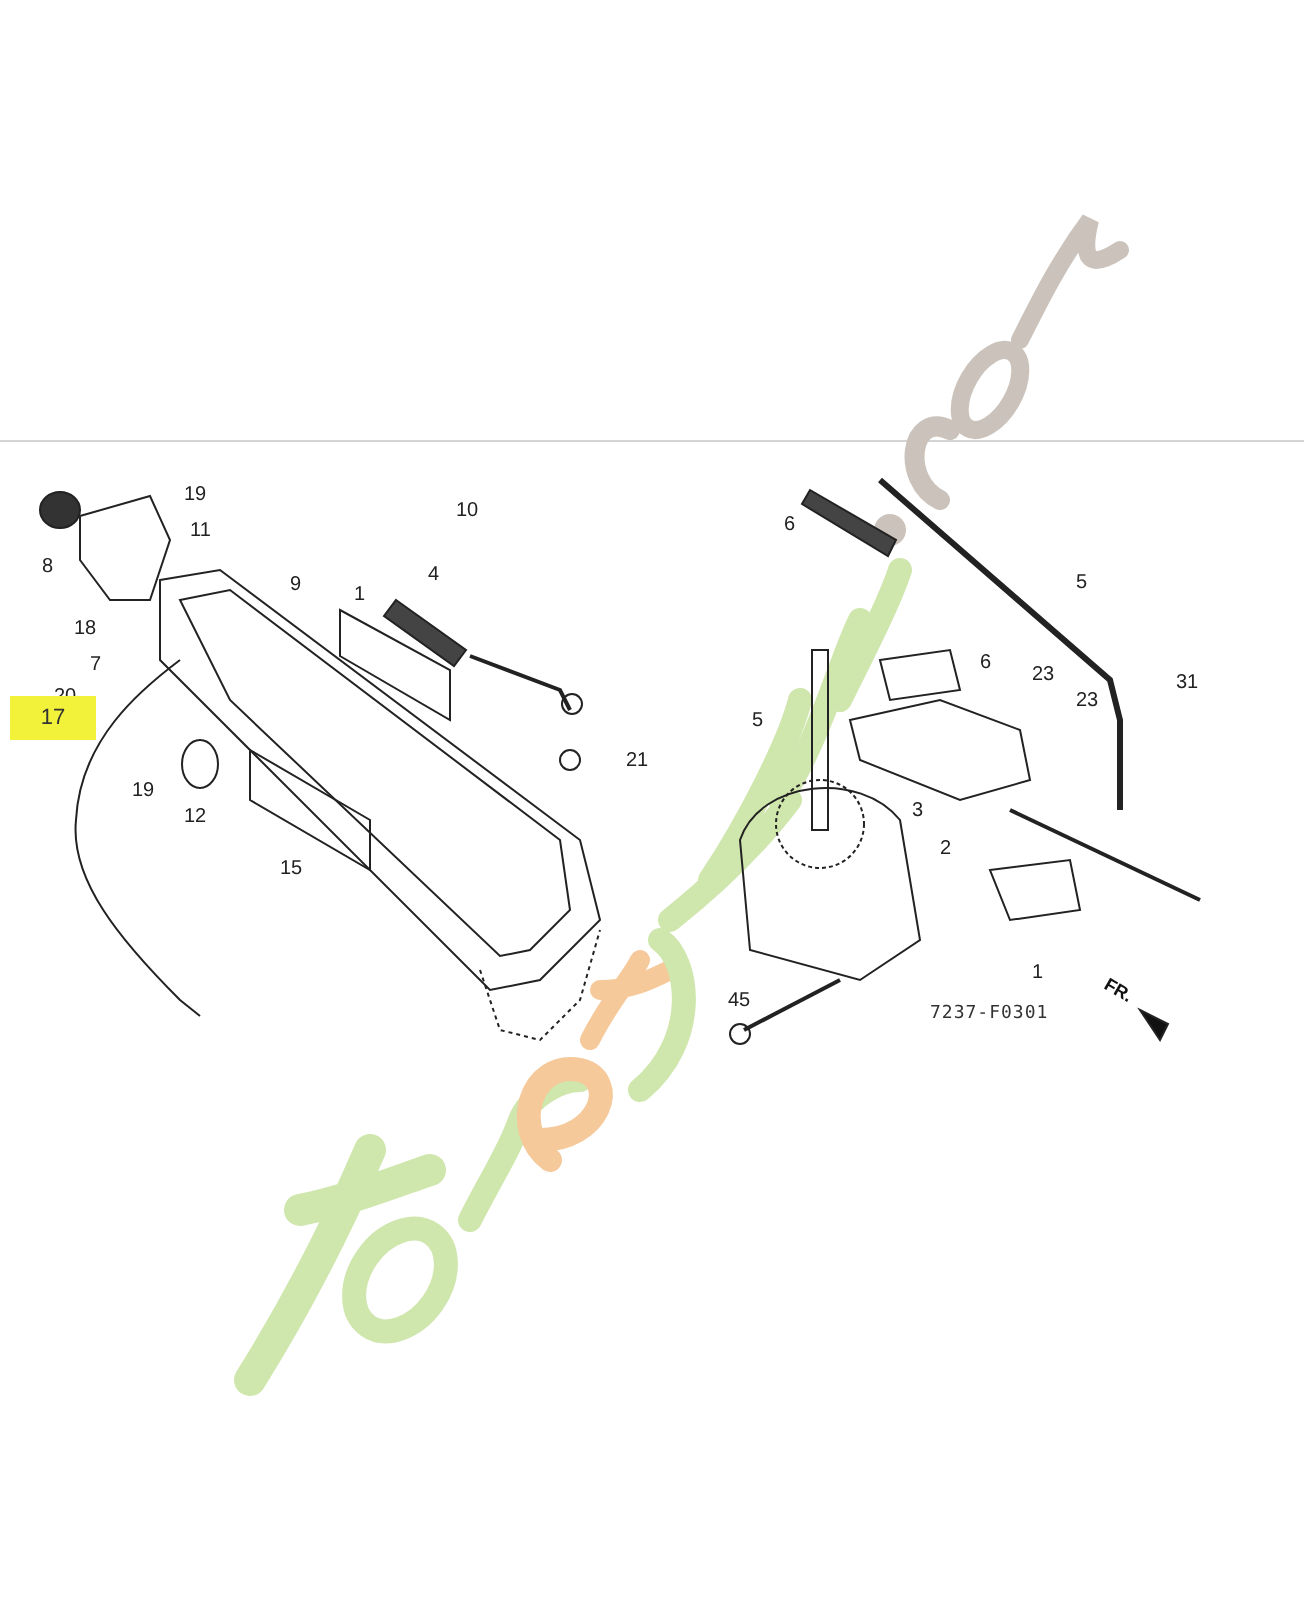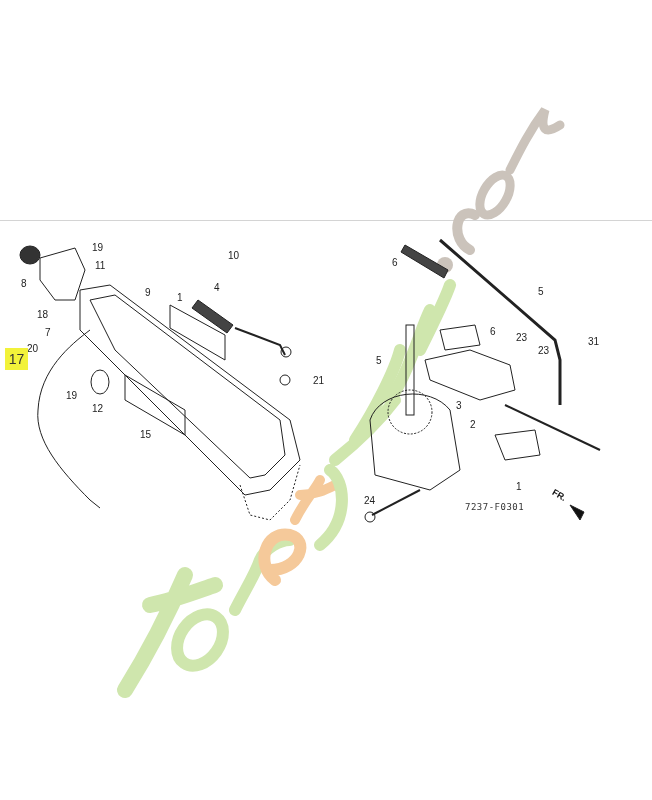--- a/index.html
+++ b/index.html
@@ -1,20 +1,20 @@
 <!DOCTYPE html>
 <html><head>
 <meta charset="utf-8">
 <style>
   html,body{margin:0;padding:0;background:#fff;}
   body{width:652px;height:800px;position:relative;overflow:hidden;font-family:"Liberation Sans",sans-serif;}
   .sep{position:absolute;left:0;top:220px;width:652px;height:1px;background:#d4d4d4;}
   .diagram{position:absolute;left:0;top:0;width:652px;height:800px;}
   .lbl{position:absolute;font-size:10px;color:#222;font-family:Liberation Sans, sans-serif;line-height:1;}
-  .hl{position:absolute;left:5px;top:348px;width:23px;height:22px;background:#f2f23a;font-size:14px;color:#333;display:flex;align-items:center;justify-content:center;cursor:pointer;}
+  .hl{position:absolute;left:5px;top:348px;width:43px;height:22px;background:#f2f23a;font-size:11px;color:#333;display:flex;align-items:center;justify-content:center;cursor:pointer;}
   .code{position:absolute;left:465px;top:502px;font-size:9px;color:#333;font-family:"DejaVu Sans Mono",monospace;letter-spacing:0.5px;text-align:center;}
   .fr{position:absolute;left:552px;top:490px;font-size:9px;font-weight:bold;color:#111;transform:rotate(30deg);}
   .wm{position:absolute;pointer-events:none;}
 </style>
 </head>
 <body>
 
 <div class="sep"></div>
 
 <svg class="wm" width="652" height="800" viewBox="0 0 652 800">
@@ -97,17 +97,17 @@
 <div class="lbl" style="left:392px;top:258px;">6</div>
 <div class="lbl" style="left:538px;top:287px;">5</div>
 <div class="lbl" style="left:490px;top:327px;">6</div>
 <div class="lbl" style="left:516px;top:333px;">23</div>
 <div class="lbl" style="left:588px;top:337px;">31</div>
 <div class="lbl" style="left:538px;top:346px;">23</div>
 <div class="lbl" style="left:376px;top:356px;">5</div>
 <div class="lbl" style="left:456px;top:401px;">3</div>
 <div class="lbl" style="left:470px;top:420px;">2</div>
 <div class="lbl" style="left:516px;top:482px;">1</div>
-<div class="lbl" style="left:364px;top:496px;">24</div>
+<div class="lbl" style="left:364px;top:496px;">45</div>
 
 <div class="hl">17</div>
 <div class="code">7237-F0301</div>
 <div class="fr">FR.</div>
 
 </body></html>

